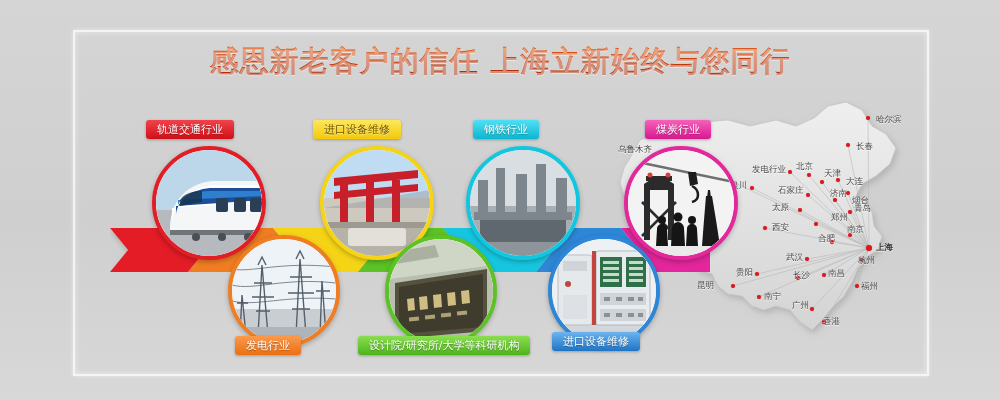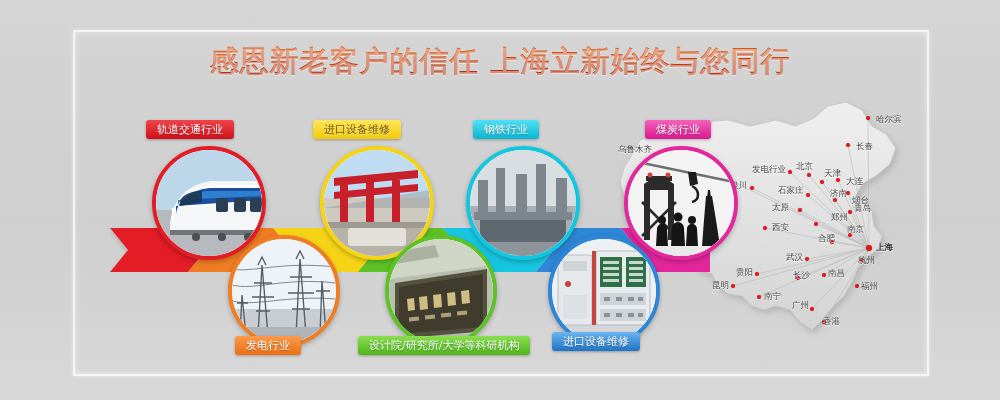--- a/index.html
+++ b/index.html
@@ -175,21 +175,21 @@
         <div class="city" style="left: 186px; top: 152px;">武汉</div>
         <div class="dot" style="left: 222px; top: 173px;"></div>
         <div class="city" style="left: 228px; top: 168px;">南昌</div>
         <div class="dot" style="left: 196px; top: 176px;"></div>
         <div class="city" style="left: 193px; top: 170px;">长沙</div>
         <div class="dot" style="left: 155px; top: 172px;"></div>
         <div class="city" style="left: 136px; top: 167px;">贵阳</div>
         <div class="dot" style="left: 255px; top: 184px;"></div>
         <div class="city" style="left: 261px; top: 181px;">福州</div>
         <div class="dot" style="left: 131px; top: 184px;"></div>
-        <div class="city" style="left: 112px; top: 180px;">昆明</div>
+        <div class="city" style="left: 97px; top: 180px;">昆明</div>
         <div class="dot" style="left: 157px; top: 195px;"></div>
         <div class="city" style="left: 164px; top: 191px;">南宁</div>
         <div class="dot" style="left: 210px; top: 207px;"></div>
         <div class="city" style="left: 192px; top: 200px;">广州</div>
         <div class="dot" style="left: 222px; top: 220px;"></div>
         <div class="city" style="left: 223px; top: 216px;">香港</div>
       </div>
   </div>
 
   <div class="ribbon">

